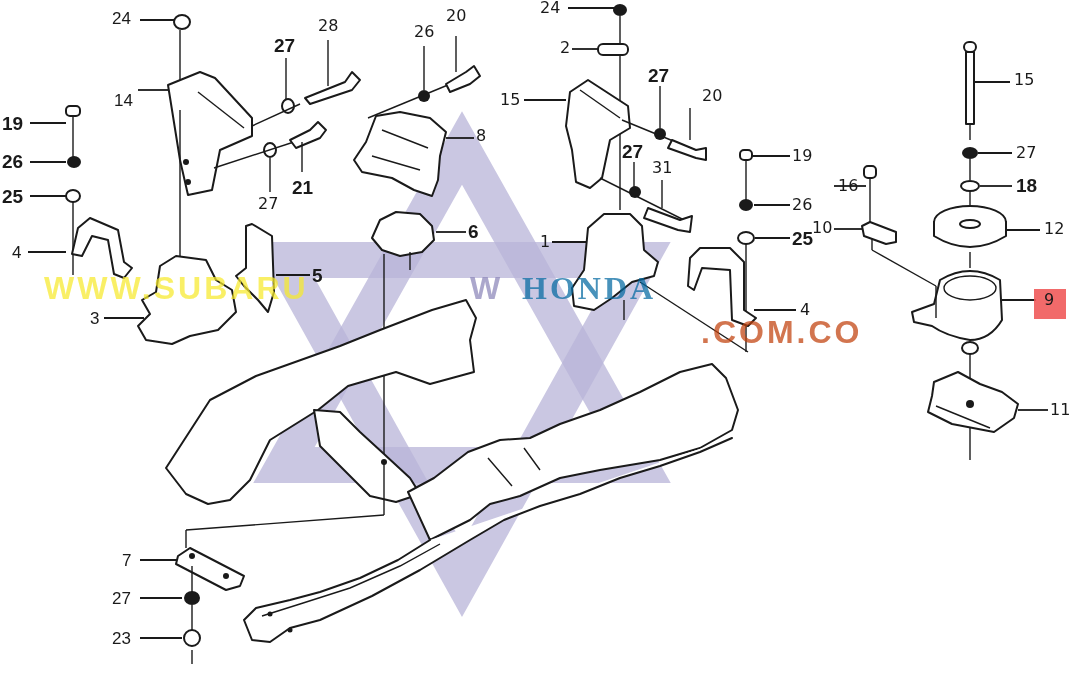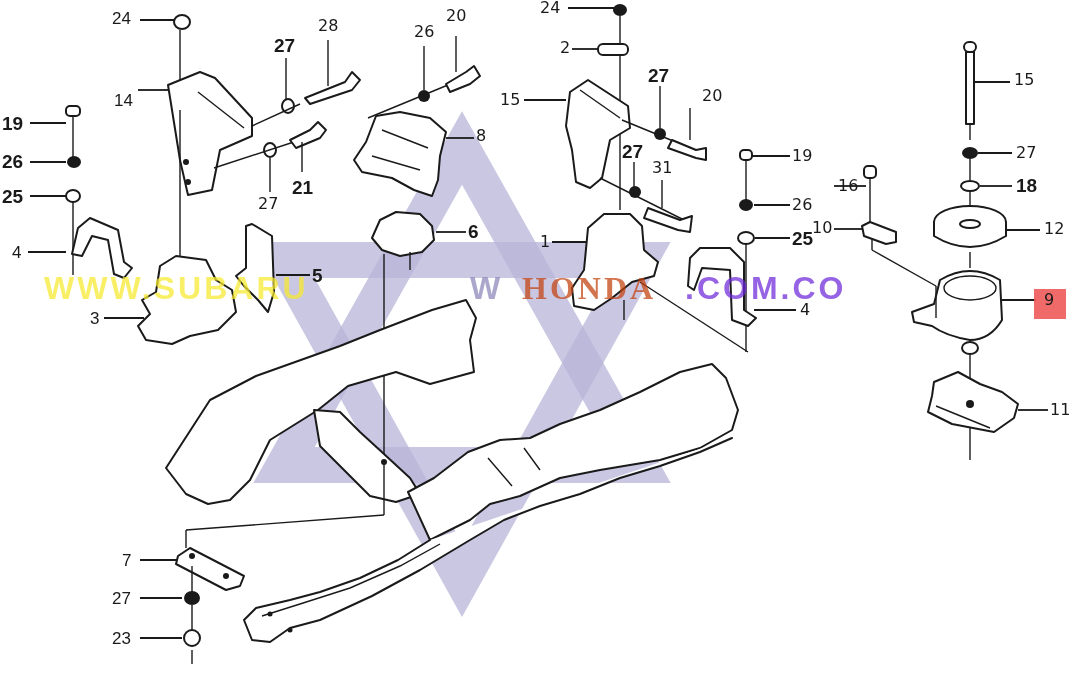--- a/index.html
+++ b/index.html
@@ -10,22 +10,22 @@
   .part { fill: #ffffff; stroke: #1a1a1a; stroke-width: 2; stroke-linejoin: round; stroke-linecap: round; }
   .leader { stroke: #1a1a1a; stroke-width: 1.8; fill: none; }
   .thin { stroke: #1a1a1a; stroke-width: 1.4; fill: none; }
   .label { position: absolute; font-size: 17px; color: #1a1a1a; line-height: 1; white-space: nowrap; }
   .label.bold { font-weight: bold; font-size: 19px; }
   .label.light { font-family: "DejaVu Sans", sans-serif; font-size: 16px; font-weight: normal; }
   .wm { position: absolute; top: 272px; font-family: "Liberation Sans", sans-serif; font-weight: bold;
         font-size: 32px; letter-spacing: 3px; line-height: 1; white-space: nowrap; opacity: 0.72; }
   .wm-yellow { left: 44px; color: #f7ea2c; }
   .wm-purple { left: 470px; color: #8c86b9; }
-  .wm-red { left: 522px; color: #c2410c; font-family: "Liberation Serif", serif; }
-  .wm-red2 { left: 685px; color: #6d28d9; }
+  .wm-red { left: 522px; color: #0369a1; font-family: "Liberation Serif", serif; }
+  .wm-red2 { left: 701px; color: #c2410c; margin-top: 44px; }
   .highlight-box { position: absolute; left: 1034px; top: 289px; width: 32px; height: 30px;
                    background: #f05a5a; opacity: 0.9; }
   .star { position: absolute; left: 0; top: 0; }
 </style>
 </head>
 <body>
 
 <div id="stage">
 
   <svg class="star" width="1077" height="675">

